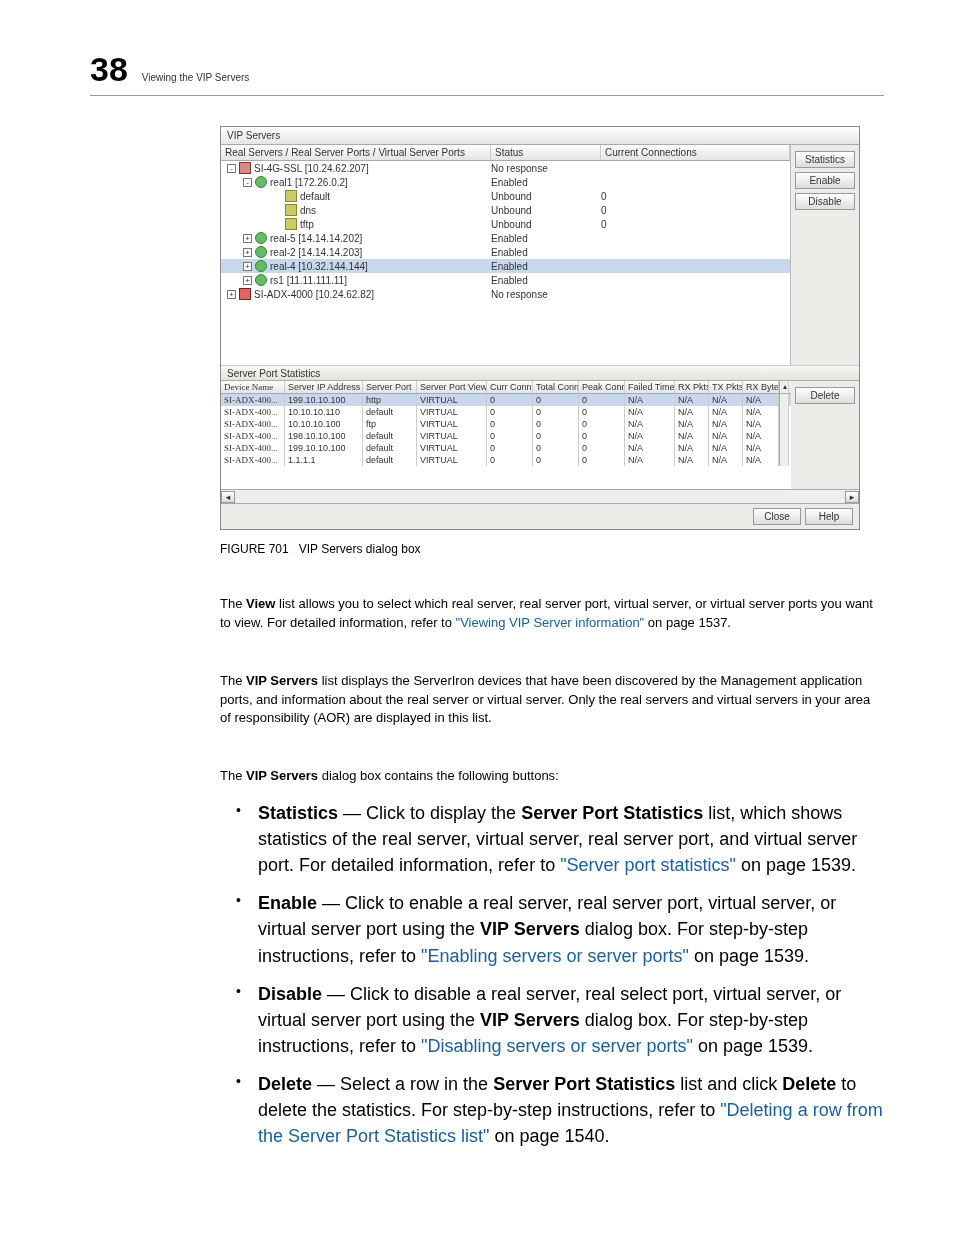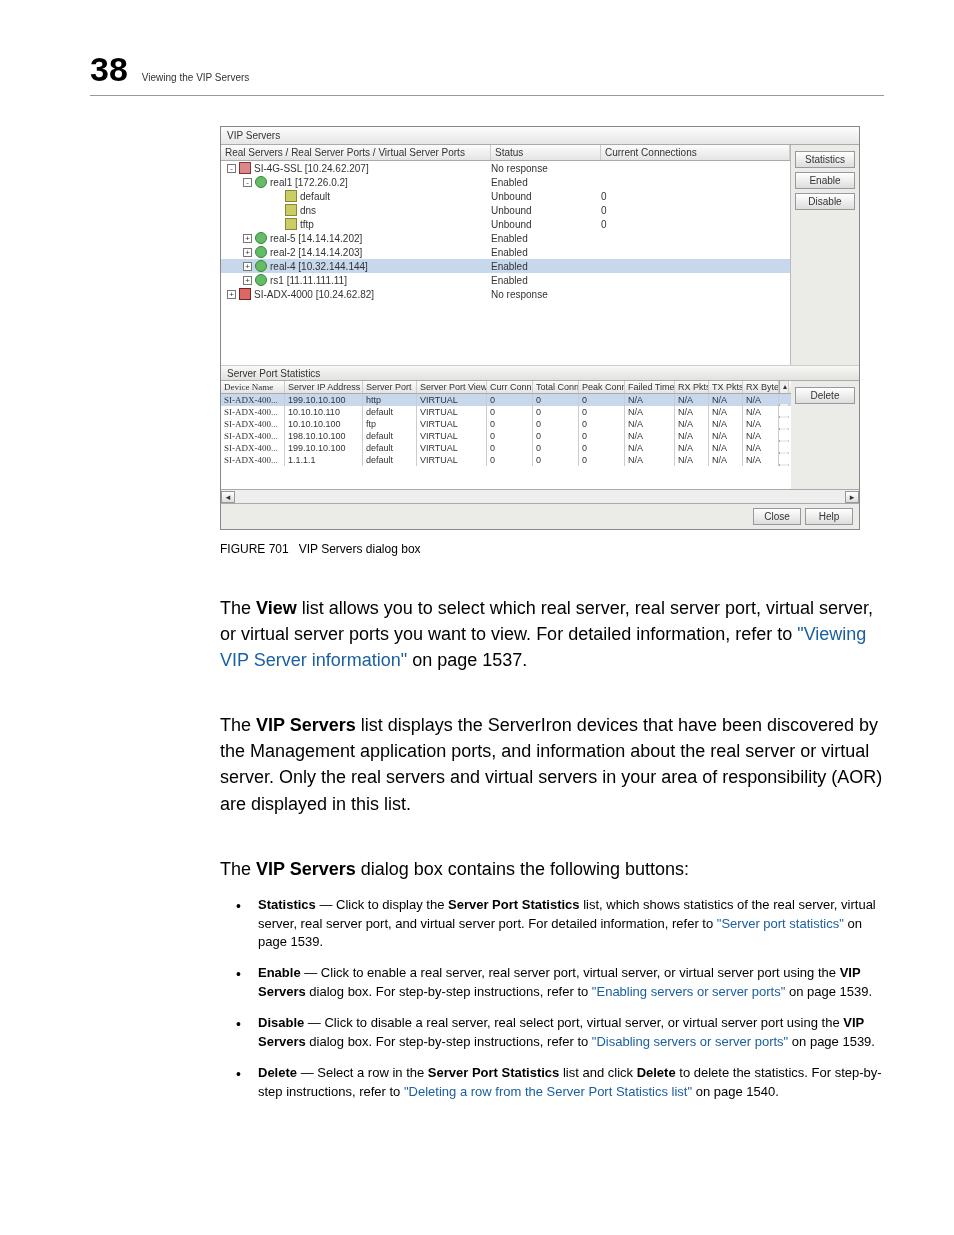--- a/index.html
+++ b/index.html
@@ -114,35 +114,35 @@
     .stats-table {
       flex: 1;
       background:#fff;
       height: 108px;
       overflow:auto;
       font-size: 9px;
     }
     .stats-side { width:68px; padding:6px 4px; background:#ebebe7; display:flex; flex-direction:column; gap:4px; }
     .st-head { display:flex; background:linear-gradient(#fdfdfd,#e4e4e4); border-bottom:1px solid #aaa; }
     .st-head > div, .st-row > div { border-right:1px solid #ccc; padding:1px 3px; white-space:nowrap; overflow:hidden; }
-    .st-row { display:flex;align-items:flex-end; }
+    .st-row { display:flex; }
     .st-row.sel{ background:#c8d8ec; }
     .c0{width:64px;font-family:Liberation Serif, serif;} .c1{width:78px;} .c2{width:54px;} .c3{width:70px;} .c4{width:46px;} .c5{width:46px;} .c6{width:46px;} .c7{width:50px;} .c8{width:34px;} .c9{width:34px;} .c10{width:36px;} .cscroll{width:10px; background:#eee; border-left:1px solid #aaa;}
     .scroll-arrow{ font-size:8px; text-align:center; }
     .hscroll{ display:flex; height:14px; background:#eee; border-top:1px solid #aaa; align-items:center; }
     .hscroll .arrow{ width:14px; text-align:center; font-size:9px; background:linear-gradient(#fff,#ddd); border:1px solid #999; }
     .hscroll .track{ flex:1; }
     .dlg-footer{ display:flex; justify-content:flex-end; gap:4px; padding:4px 6px; background:#ebebe7; border-top:1px solid #aaa; }
     .caption { margin-left:130px; font-size:12px; margin-bottom:18px; }
     .caption b { font-weight:normal; }
-    .body-text { margin-left:130px; font-size:18px; line-height:1.45; margin-bottom:14px;margin-top:39px; }
+    .body-text { margin-left:130px; font-size:13px; line-height:1.45; margin-bottom:14px;margin-top:39px; }
     .body-text b { font-weight:bold; }
     .body-text .link { color:#1a5fa0; }
     ul.doc-list { margin-left:146px; margin-bottom:14px; list-style:none; }
-    ul.doc-list > li { font-size:13px; line-height:1.45; margin-bottom:12px; position:relative; padding-left:22px; }
+    ul.doc-list > li { font-size:18px; line-height:1.45; margin-bottom:12px; position:relative; padding-left:22px; }
     ul.doc-list > li::before { content:"•"; position:absolute; left:0; top:0; font-size:14px; }
     .link { color:#1a5fa0; }
   </style>
 </head>
 <body>
 
 <div class="page-header">
   <span class="page-num">38</span>
   <span class="page-title">Viewing the VIP Servers</span>
 </div>

